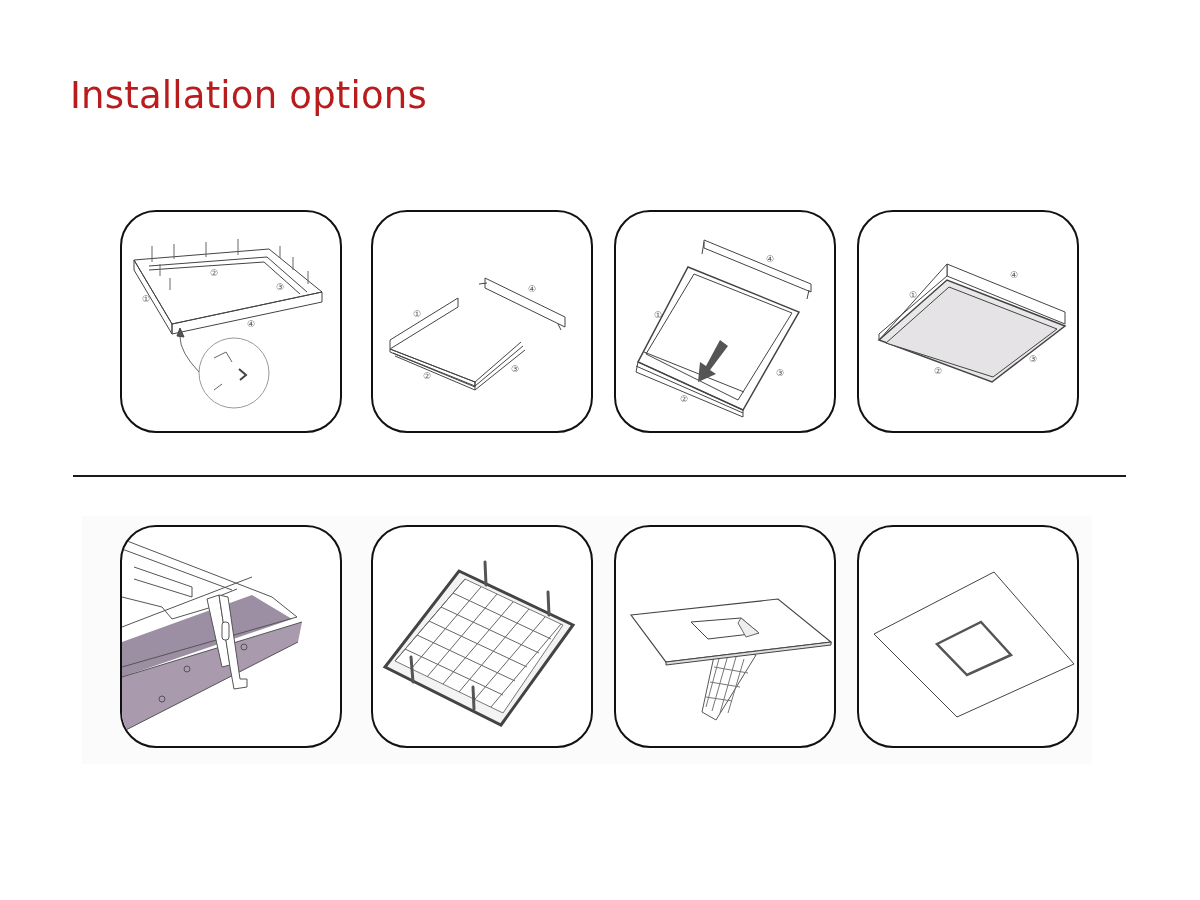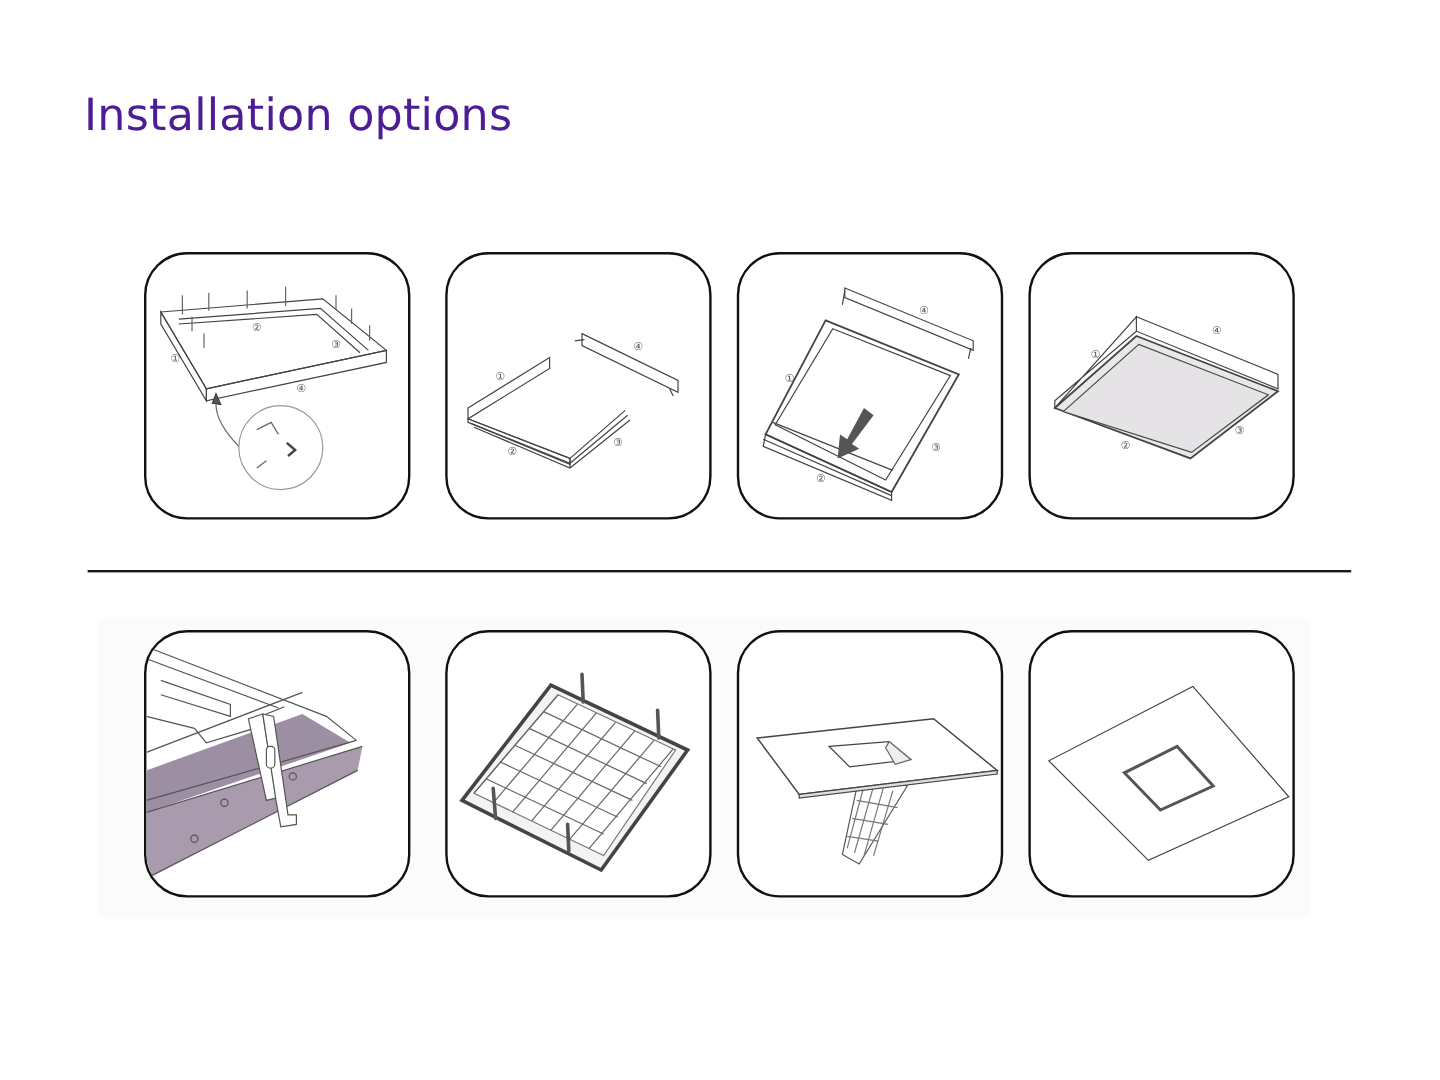--- a/index.html
+++ b/index.html
@@ -2,21 +2,21 @@
 <html><head>
 <meta charset="utf-8">
 <style>
   html, body { margin: 0; padding: 0; }
   body {
     width: 1200px; height: 900px; background: #ffffff; position: relative; overflow: hidden;
     font-family: "DejaVu Sans", "Liberation Sans", sans-serif;
   }
   .title {
     position: absolute; left: 70px; top: 74px; margin: 0;
-    font-size: 37px; font-weight: normal; color: #4c1d95; letter-spacing: 0.2px;
+    font-size: 37px; font-weight: normal; color: #b91c1c; letter-spacing: 0.2px;
     font-family: "DejaVu Sans", sans-serif;
   }
   .row { position: absolute; left: 0; width: 1200px; }
   .row1 { top: 210px; height: 224px; }
   .row2-bg { position: absolute; left: 82px; top: 516px; width: 1010px; height: 248px; background: #fbfbfb; }
   .row2 { top: 525px; height: 224px; }
   .card {
     position: absolute; width: 218px; height: 219px;
     border: 2px solid #111; border-radius: 36px; background: #fff; overflow: hidden;
   }

